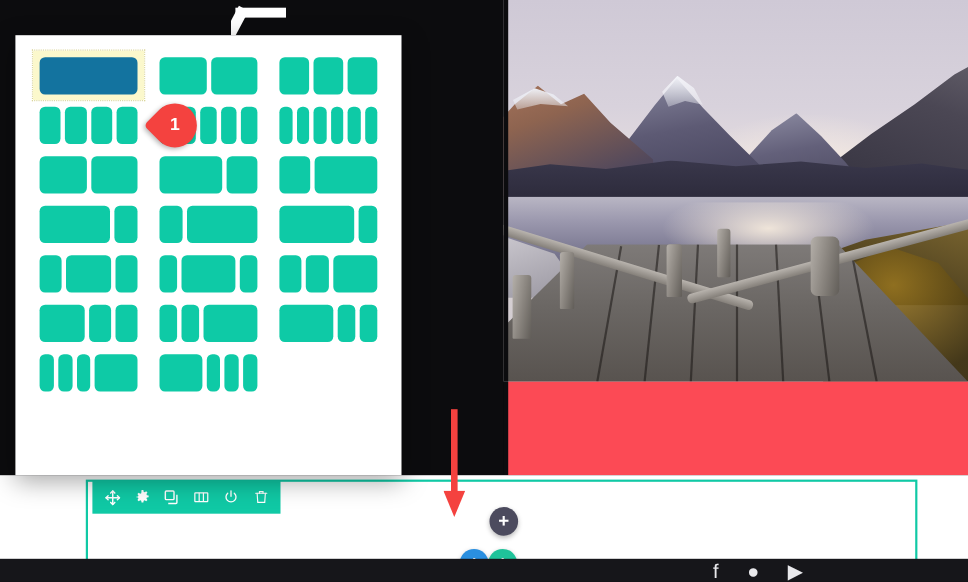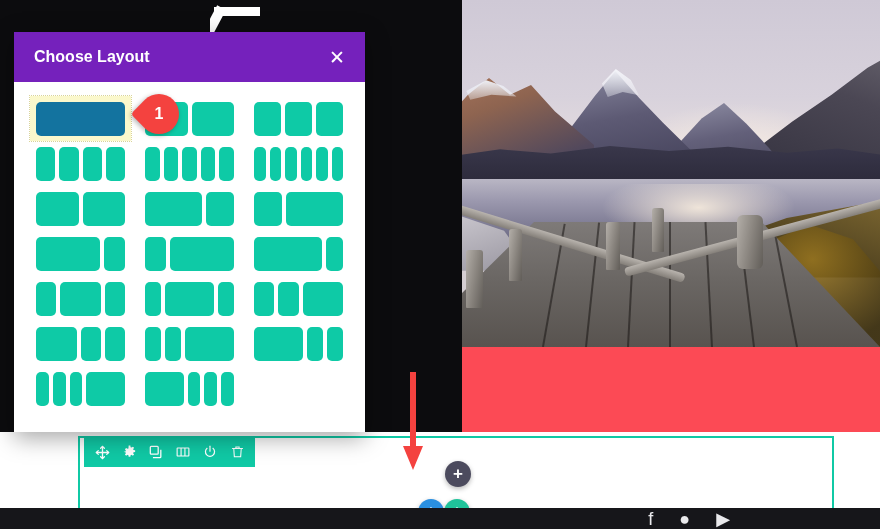--- a/index.html
+++ b/index.html
@@ -367,24 +367,20 @@
       <span>▶</span>
     </div>
   </div>
 
   <div class="annot-arrow">
     <div class="shaft"></div>
     <div class="head"></div>
   </div>
 
   <div class="modal">
-    <div class="modal-header">
-      <div class="modal-title">Choose Layout</div>
-      <div class="modal-close">✕</div>
-    </div>
     <div class="modal-body" id="layout-grid">
         <div class="layout-cell selected">
           <div class="layout-preview">
             <div class="col" style="flex: 1 0 0px;"></div>
           </div>
         </div>
         <div class="layout-cell">
           <div class="layout-preview">
             <div class="col" style="flex: 1 0 0px;"></div>
             <div class="col" style="flex: 1 0 0px;"></div>

